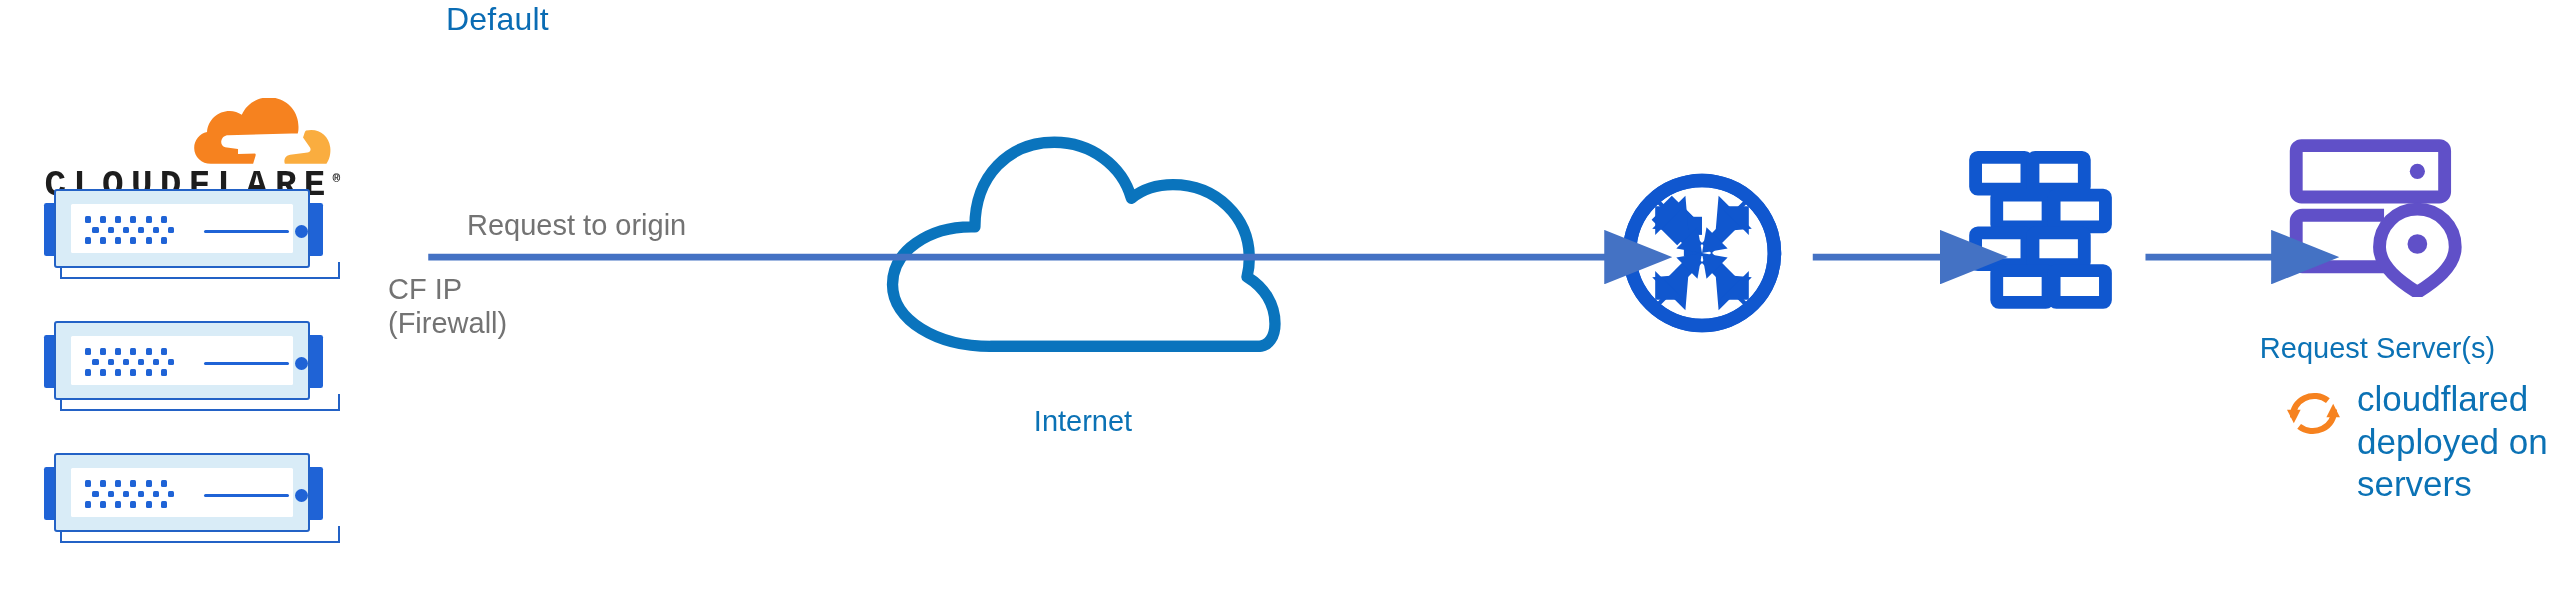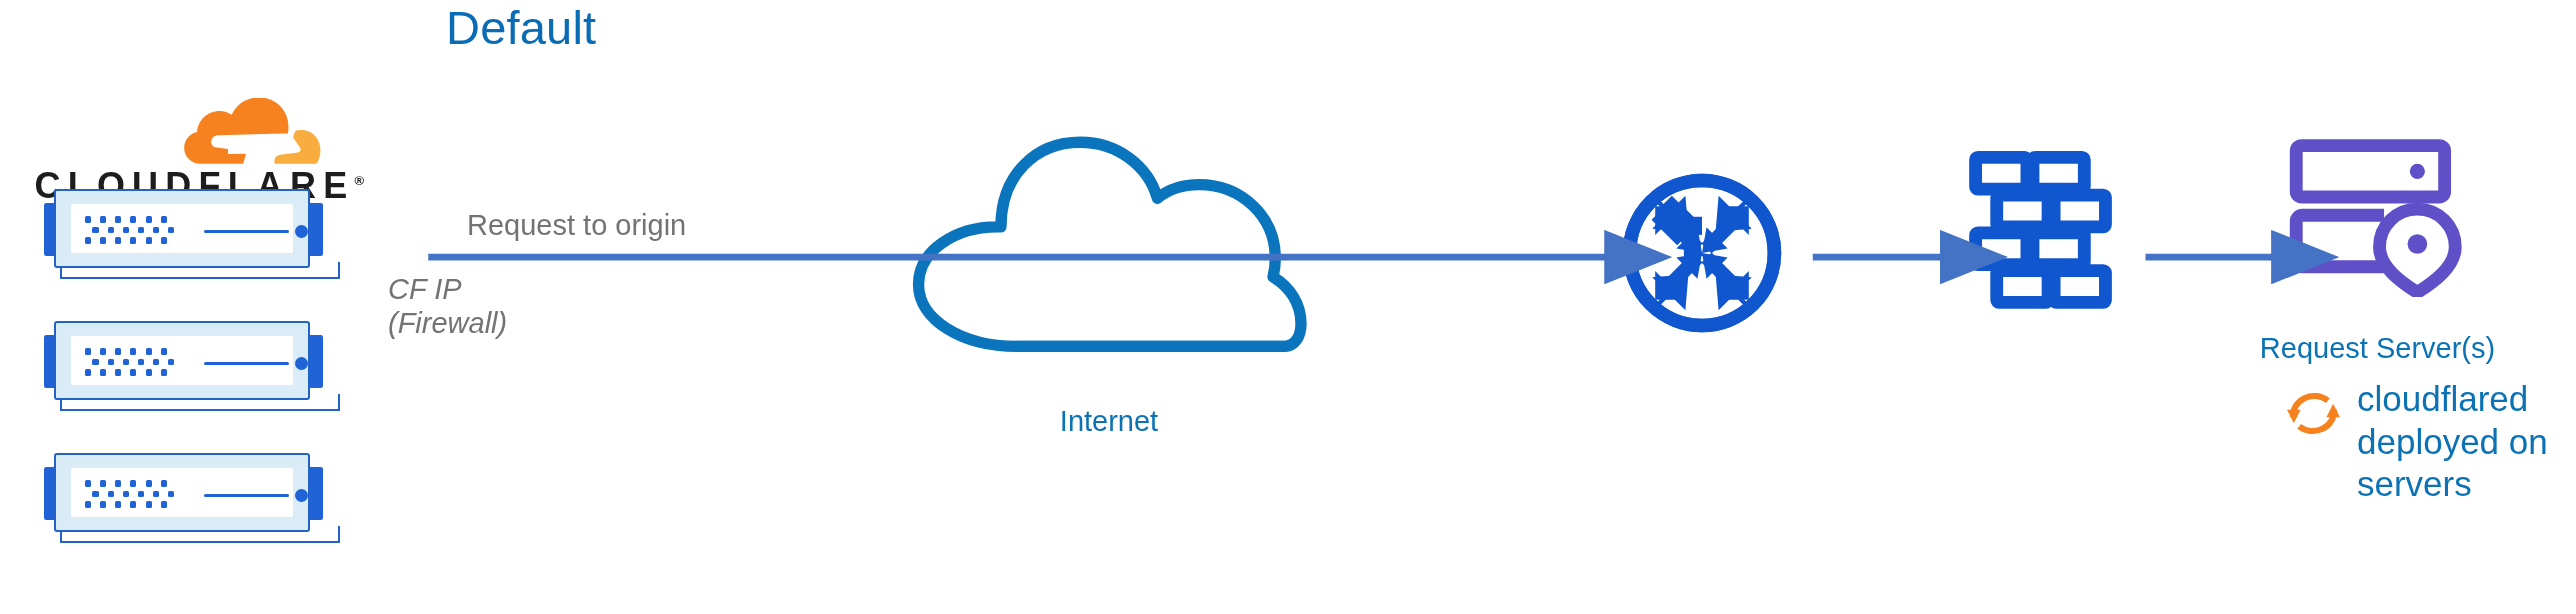--- a/index.html
+++ b/index.html
@@ -18,33 +18,34 @@
     height: 614px;
     background: #ffffff;
     overflow: hidden;
   }
   .abs { position: absolute; }
 
   
   #diagram-title {
     left: 446px;
     top: 1.5px;
-    font-size: 47px;
+    font-size: 32px;
     color: #0a6cb4;
     letter-spacing: 0.2px;
     white-space: nowrap;
     line-height: 1.1;
   }
 
   
   #cloudflare-logo {
-    left: 30px;
+    left: 40px;
     top: 106px;
     width: 325px;
     height: 95px;
+    font-family: Liberation Mono, monospace;
   }
   #cf-wordmark {
     position: absolute;
     left: 4.5px;
     top: 59px;
     font-size: 36px;
     font-weight: bold;
     letter-spacing: 7.2px;
     color: #1d1d1d;
     white-space: nowrap;
@@ -132,24 +133,24 @@
   }
 
   
   .flow-label {
     color: #737373;
     font-size: 29px;
     line-height: 1.18;
     white-space: nowrap;
   }
   #request-to-origin-label { left: 467px; top: 208px; }
-  #cf-ip-label { left: 388px; top: 272px; font-style: italic; }
-
-  
-  #internet-cloud { left: 882px; top: 106px; width: 454px; height: 257px; }
+  #cf-ip-label { left: 388px; top: 272px; }
+
+  
+  #internet-cloud { left: 856px; top: 106px; width: 454px; height: 257px; }
   #internet-cloud-label {
     position: absolute;
     left: 0; right: 0;
     top: 299px;
     text-align: center;
     color: #0b72b5;
     font-size: 29px;
   }
 
   

